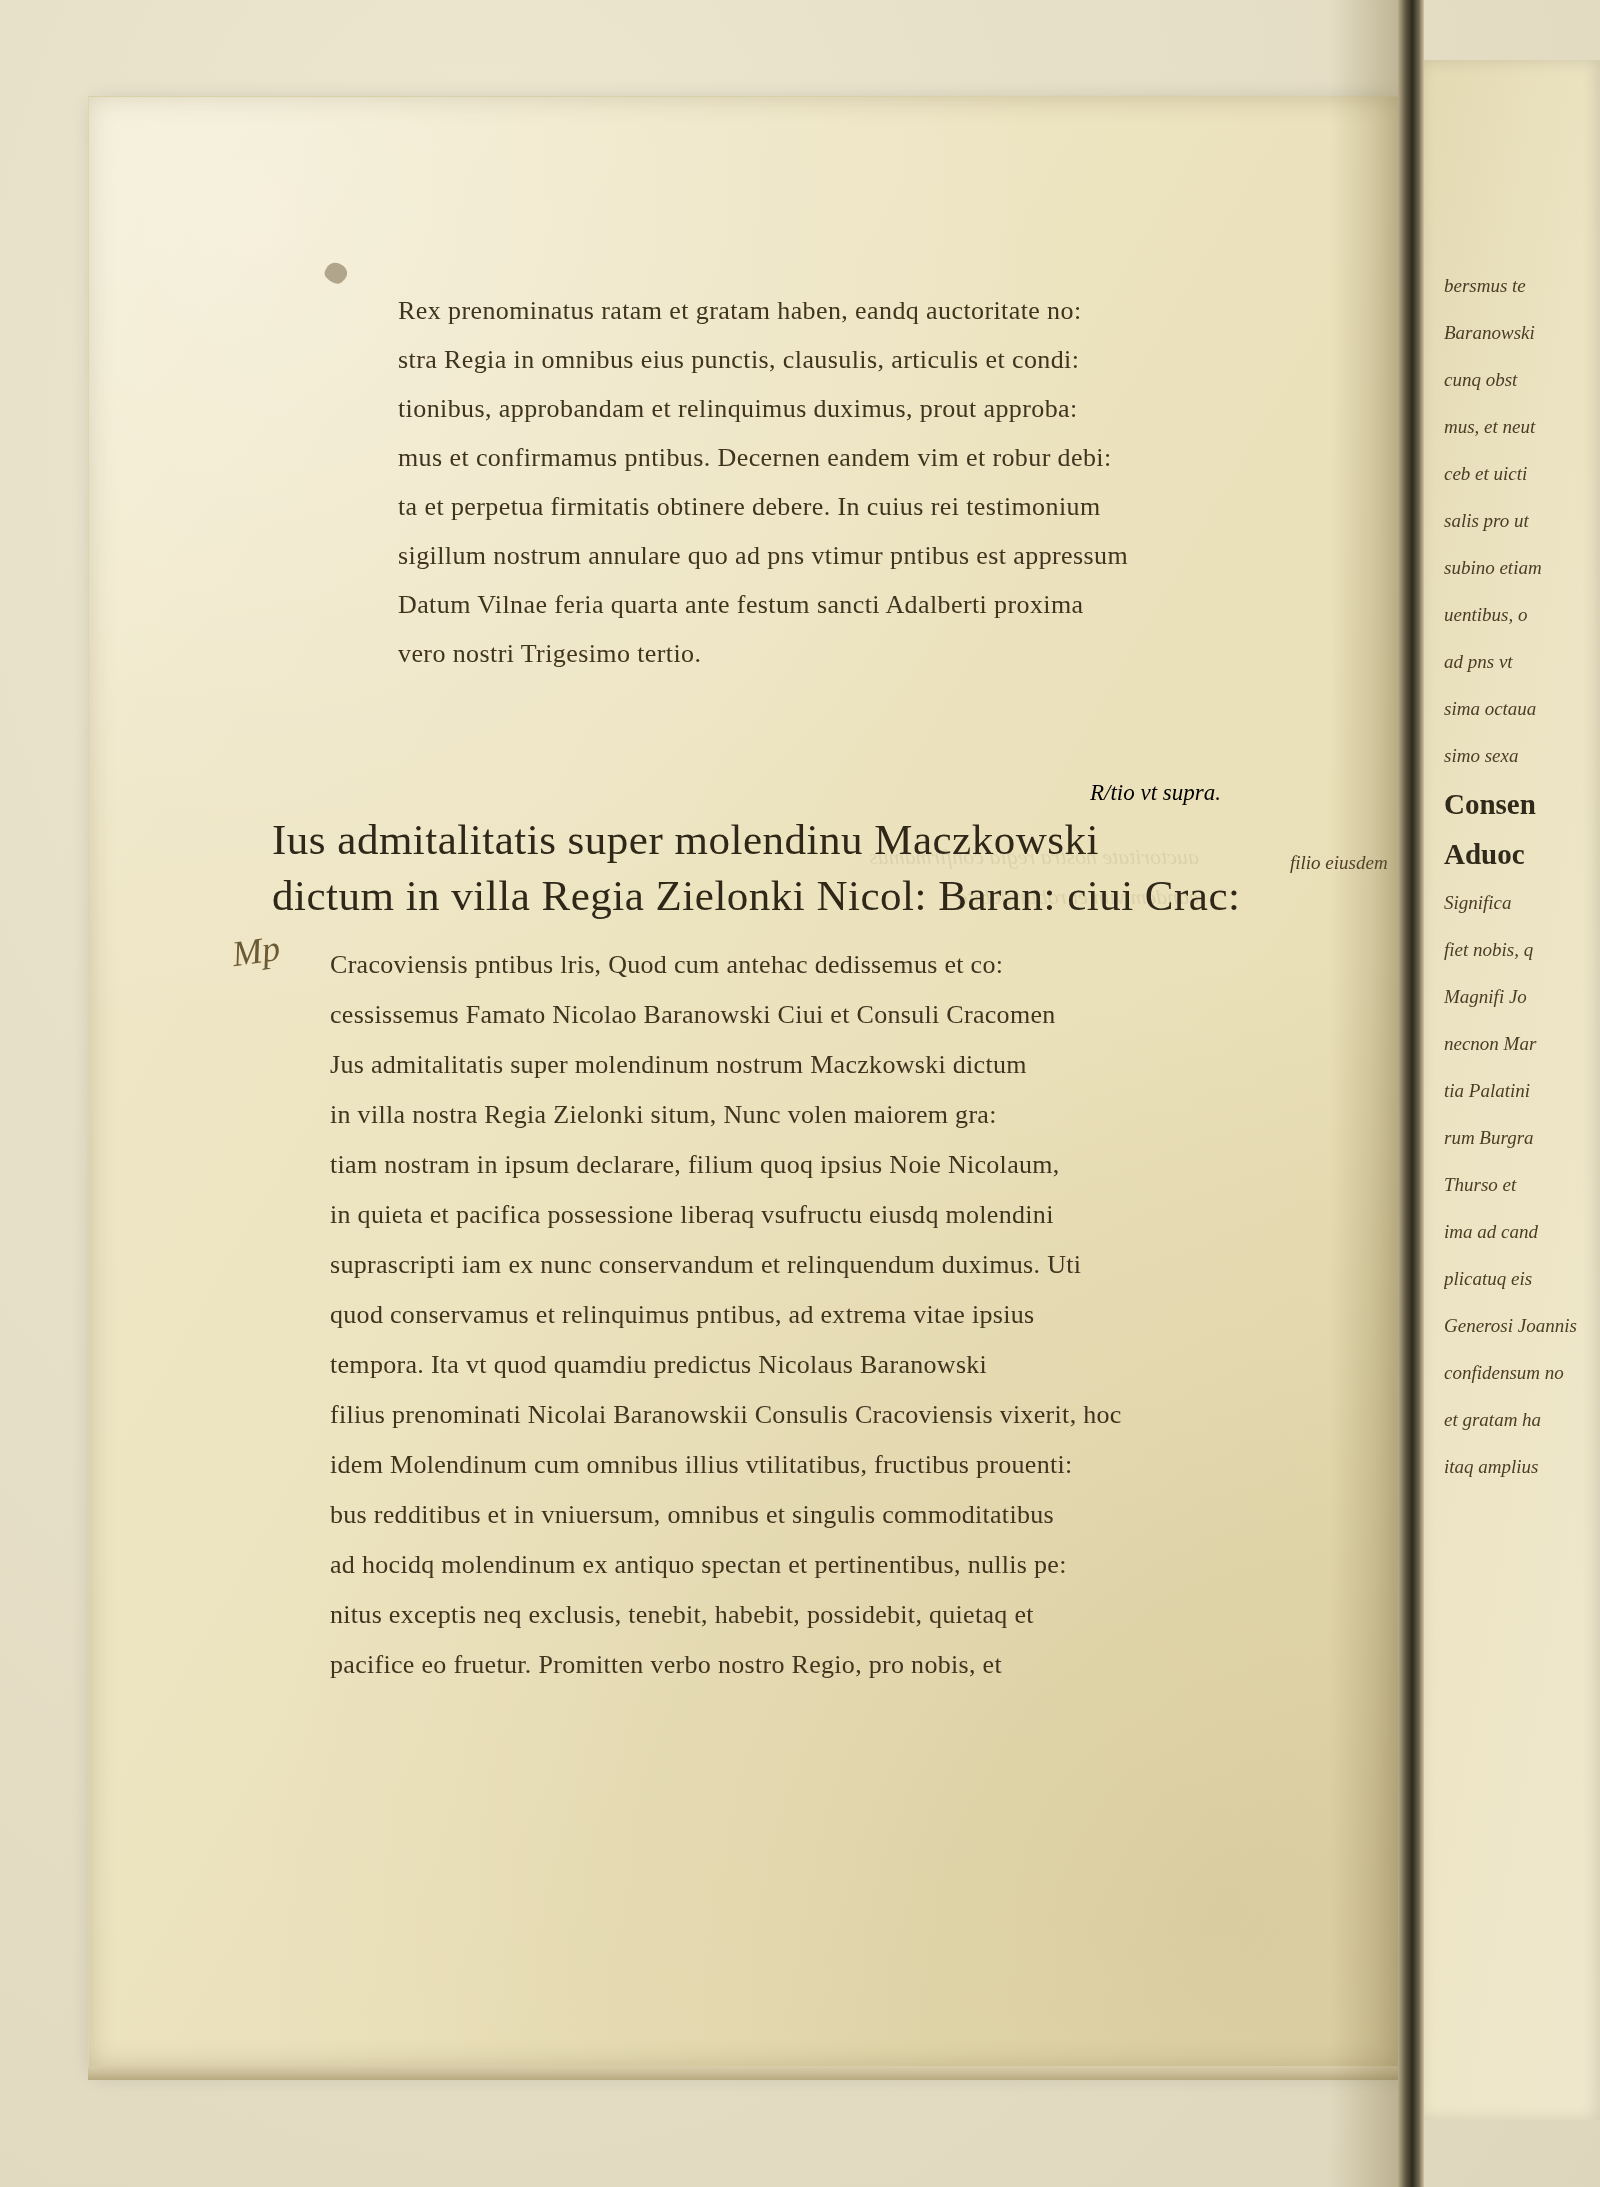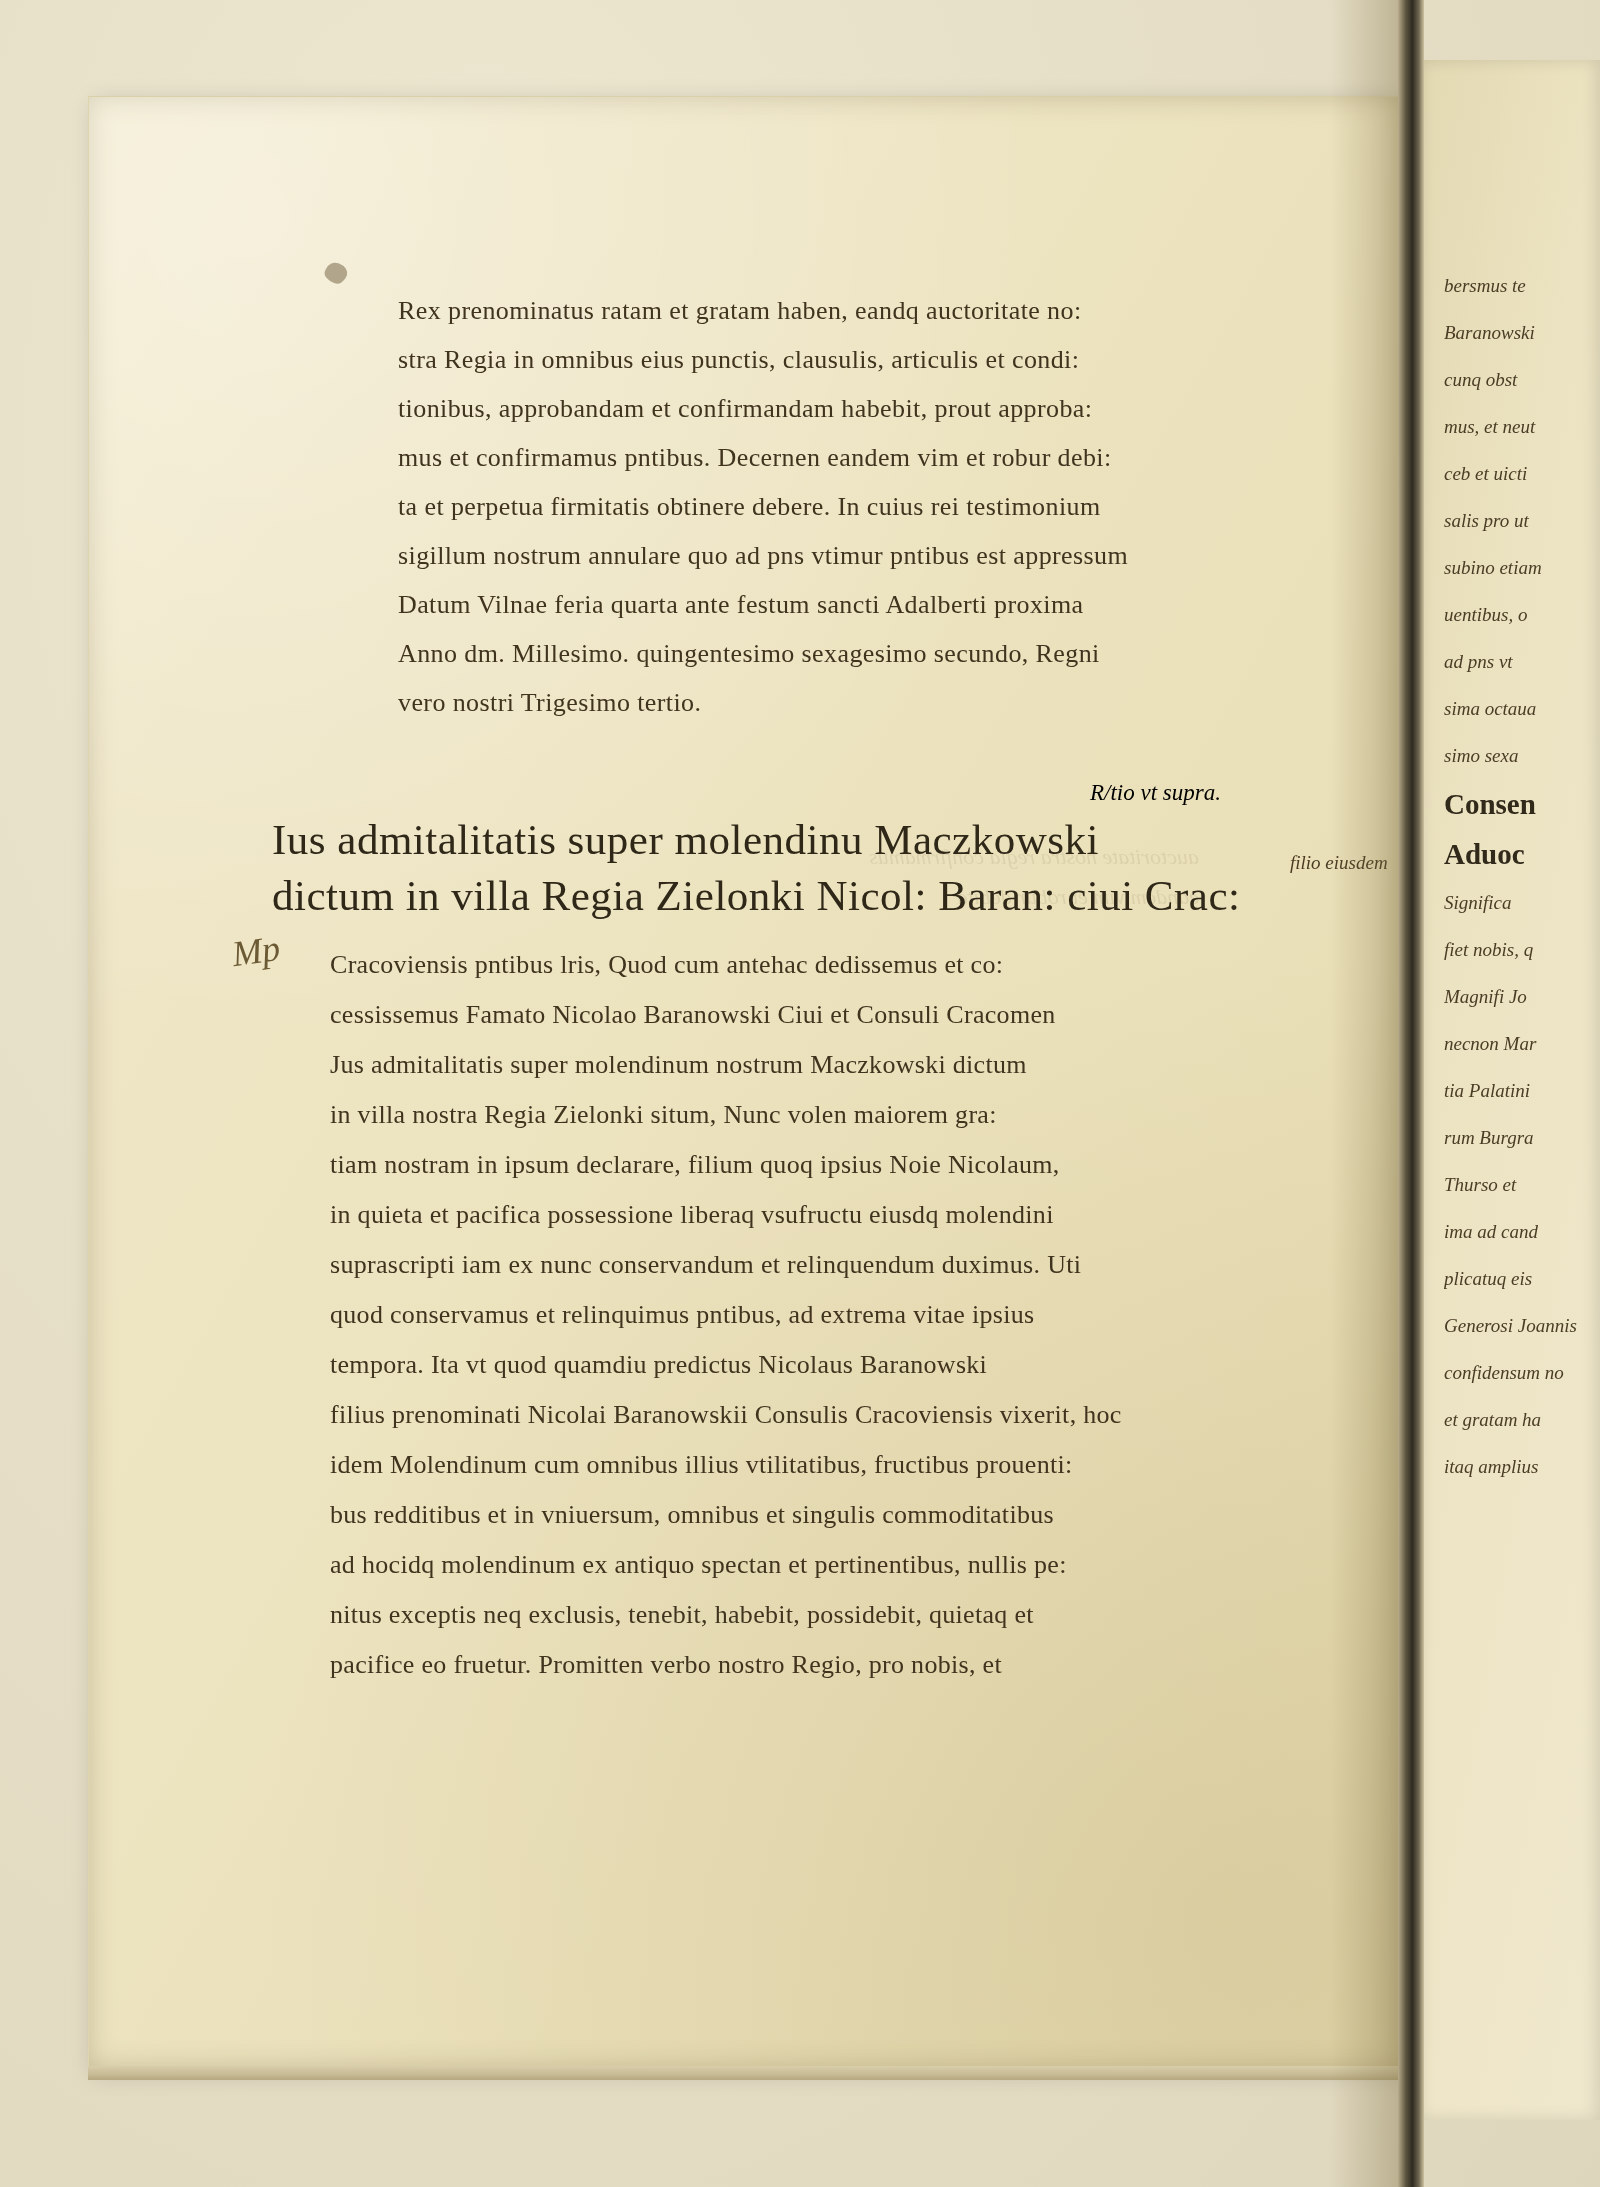--- a/index.html
+++ b/index.html
@@ -233,26 +233,25 @@
 
     <div class="showthrough">
       <div>auctoritate nostra regia confirmamus</div>
       <div>eandem vim et robur debita</div>
     </div>
   </div>
 
   <div class="textblock para-top">
     <div class="line">Rex prenominatus ratam et gratam haben, eandq auctoritate no:</div>
     <div class="line">stra Regia in omnibus eius punctis, clausulis, articulis et condi:</div>
-    <div class="line">tionibus, approbandam et confirmandam habebit, prout approba:</div>
+    <div class="line">tionibus, approbandam et relinquimus duximus, prout approba:</div>
     <div class="line">mus et confirmamus pntibus. Decernen eandem vim et robur debi:</div>
     <div class="line">ta et perpetua firmitatis obtinere debere. In cuius rei testimonium</div>
     <div class="line">sigillum nostrum annulare quo ad pns vtimur pntibus est appressum</div>
     <div class="line">Datum Vilnae feria quarta ante festum sancti Adalberti proxima</div>
-    <div class="line">Anno dm. Millesimo. quingentesimo sexagesimo secundo, Regni</div>
     <div class="line">vero nostri Trigesimo tertio.</div>
   </div>
 
   <div class="sig-right">R/tio vt supra.</div>
 
   <div class="heading">
     <div class="hline">Ius admitalitatis super molendinu Maczkowski</div>
     <div class="hline">dictum in villa Regia Zielonki Nicol: Baran: ciui Crac:</div>
   </div>
   <div class="heading-note">filio eiusdem</div>

